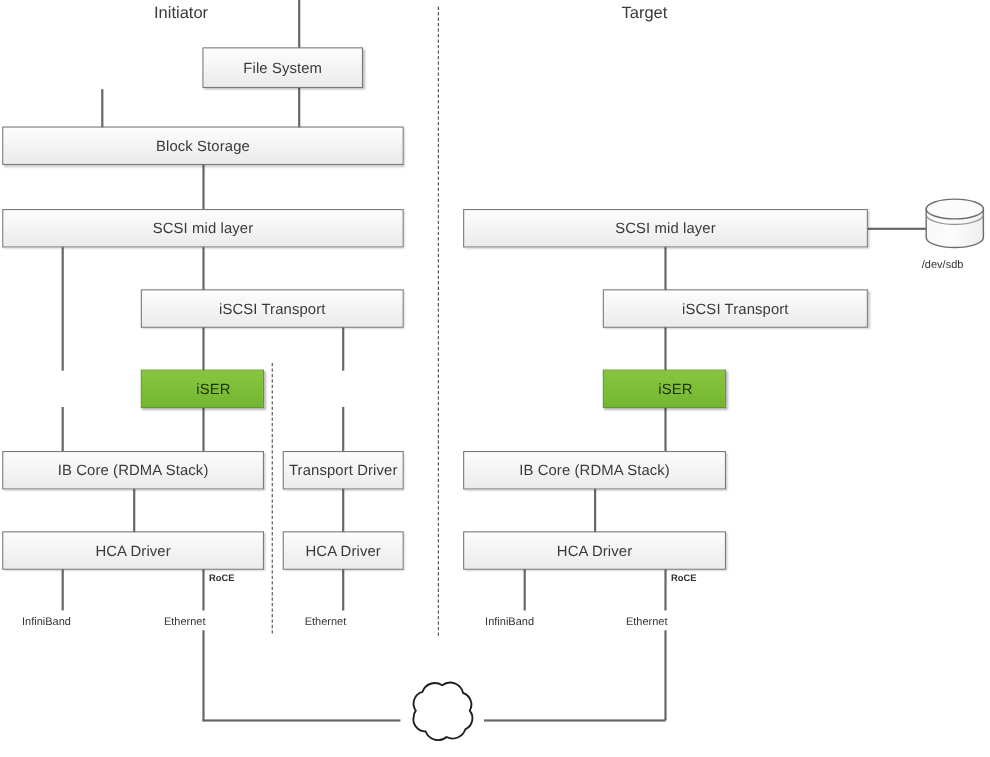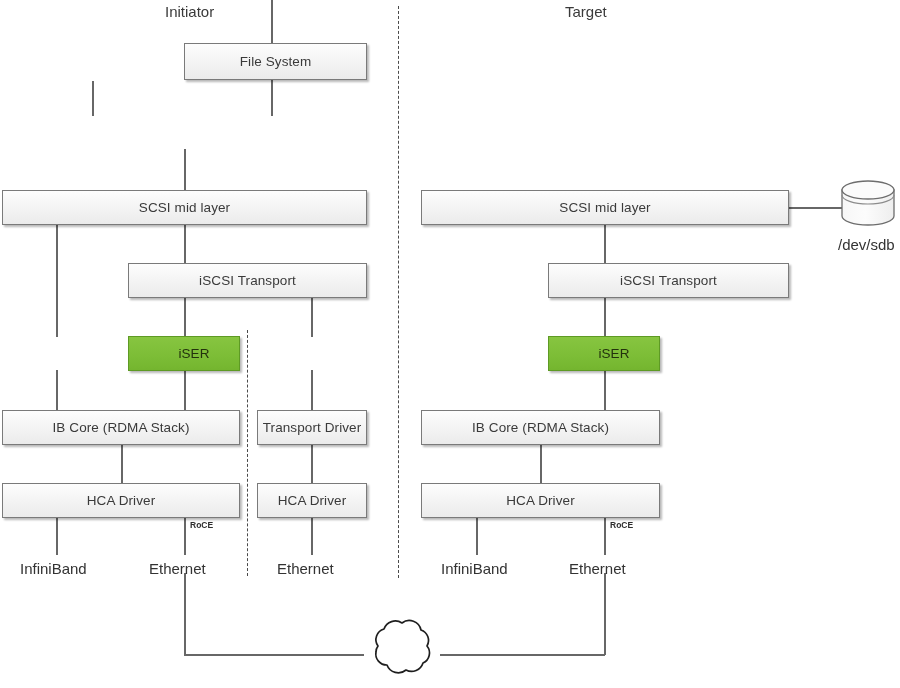--- a/index.html
+++ b/index.html
@@ -51,21 +51,21 @@
   .caption {
     position: absolute;
     color: #3a3a3a;
     font-size: 15px;
     white-space: nowrap;
     z-index: 6;
   }
   .edge-label {
     position: absolute;
     color: #333333;
-    font-size: 15px;
+    font-size: 10px;
     white-space: nowrap;
     z-index: 6;
   }
   .tiny-label {
     position: absolute;
     color: #2e2e2e;
     font-size: 8.5px;
     font-weight: bold;
     white-space: nowrap;
     z-index: 6;
@@ -77,21 +77,21 @@
   .cloud {
     position: absolute;
     z-index: 4;
   }
 </style>
 </head>
 <body>
 
 <div id="canvas">
 
-  <div class="caption" style="left:140px; top:3px;margin-left:25px;">Initiator</div>
+  <div class="caption" style="left:140px; top:3px;">Initiator</div>
   <div class="caption" style="left:565px; top:3px;text-align:right;">Target</div>
 
   <div class="dashed-v" style="left:398px; top:6px; height:572px;"></div>
   <div class="dashed-v" style="left:247px; top:330px; height:246px;"></div>
 
   <div class="conn vline" style="left:271px; top:0px; height:44px;"></div>
 
   <div class="conn vline" style="left:271px; top:79px; height:37px;"></div>
 
   <div class="conn vline" style="left:92px; top:81px; height:35px;"></div>
@@ -115,24 +115,27 @@
   <div class="conn vline" style="left:121px; top:444px; height:40px;"></div>
 
   <div class="conn vline" style="left:311px; top:444px; height:40px;"></div>
 
   <div class="conn vline" style="left:56px; top:517px; height:38px;"></div>
 
   <div class="conn vline" style="left:184px; top:517px; height:38px;"></div>
 
   <div class="conn vline" style="left:311px; top:517px; height:38px;"></div>
 
-  <div class="node" style="left:184px; top:43px; width:183px; height:37px;">
+  <div class="node" style="left:184px; top:43px; width:146px; height:37px;">
     <span>File System</span>
   </div>
 
+  <div class="node" style="left:2px; top:115px; width:365px; height:35px;">
+    <span>Block Storage</span>
+  </div>
 
   <div class="node" style="left:2px; top:190px; width:365px; height:35px;">
     <span>SCSI mid layer</span>
   </div>
 
   <div class="node" style="left:128px; top:263px; width:239px; height:35px;">
     <span>iSCSI Transport</span>
   </div>
 
 

